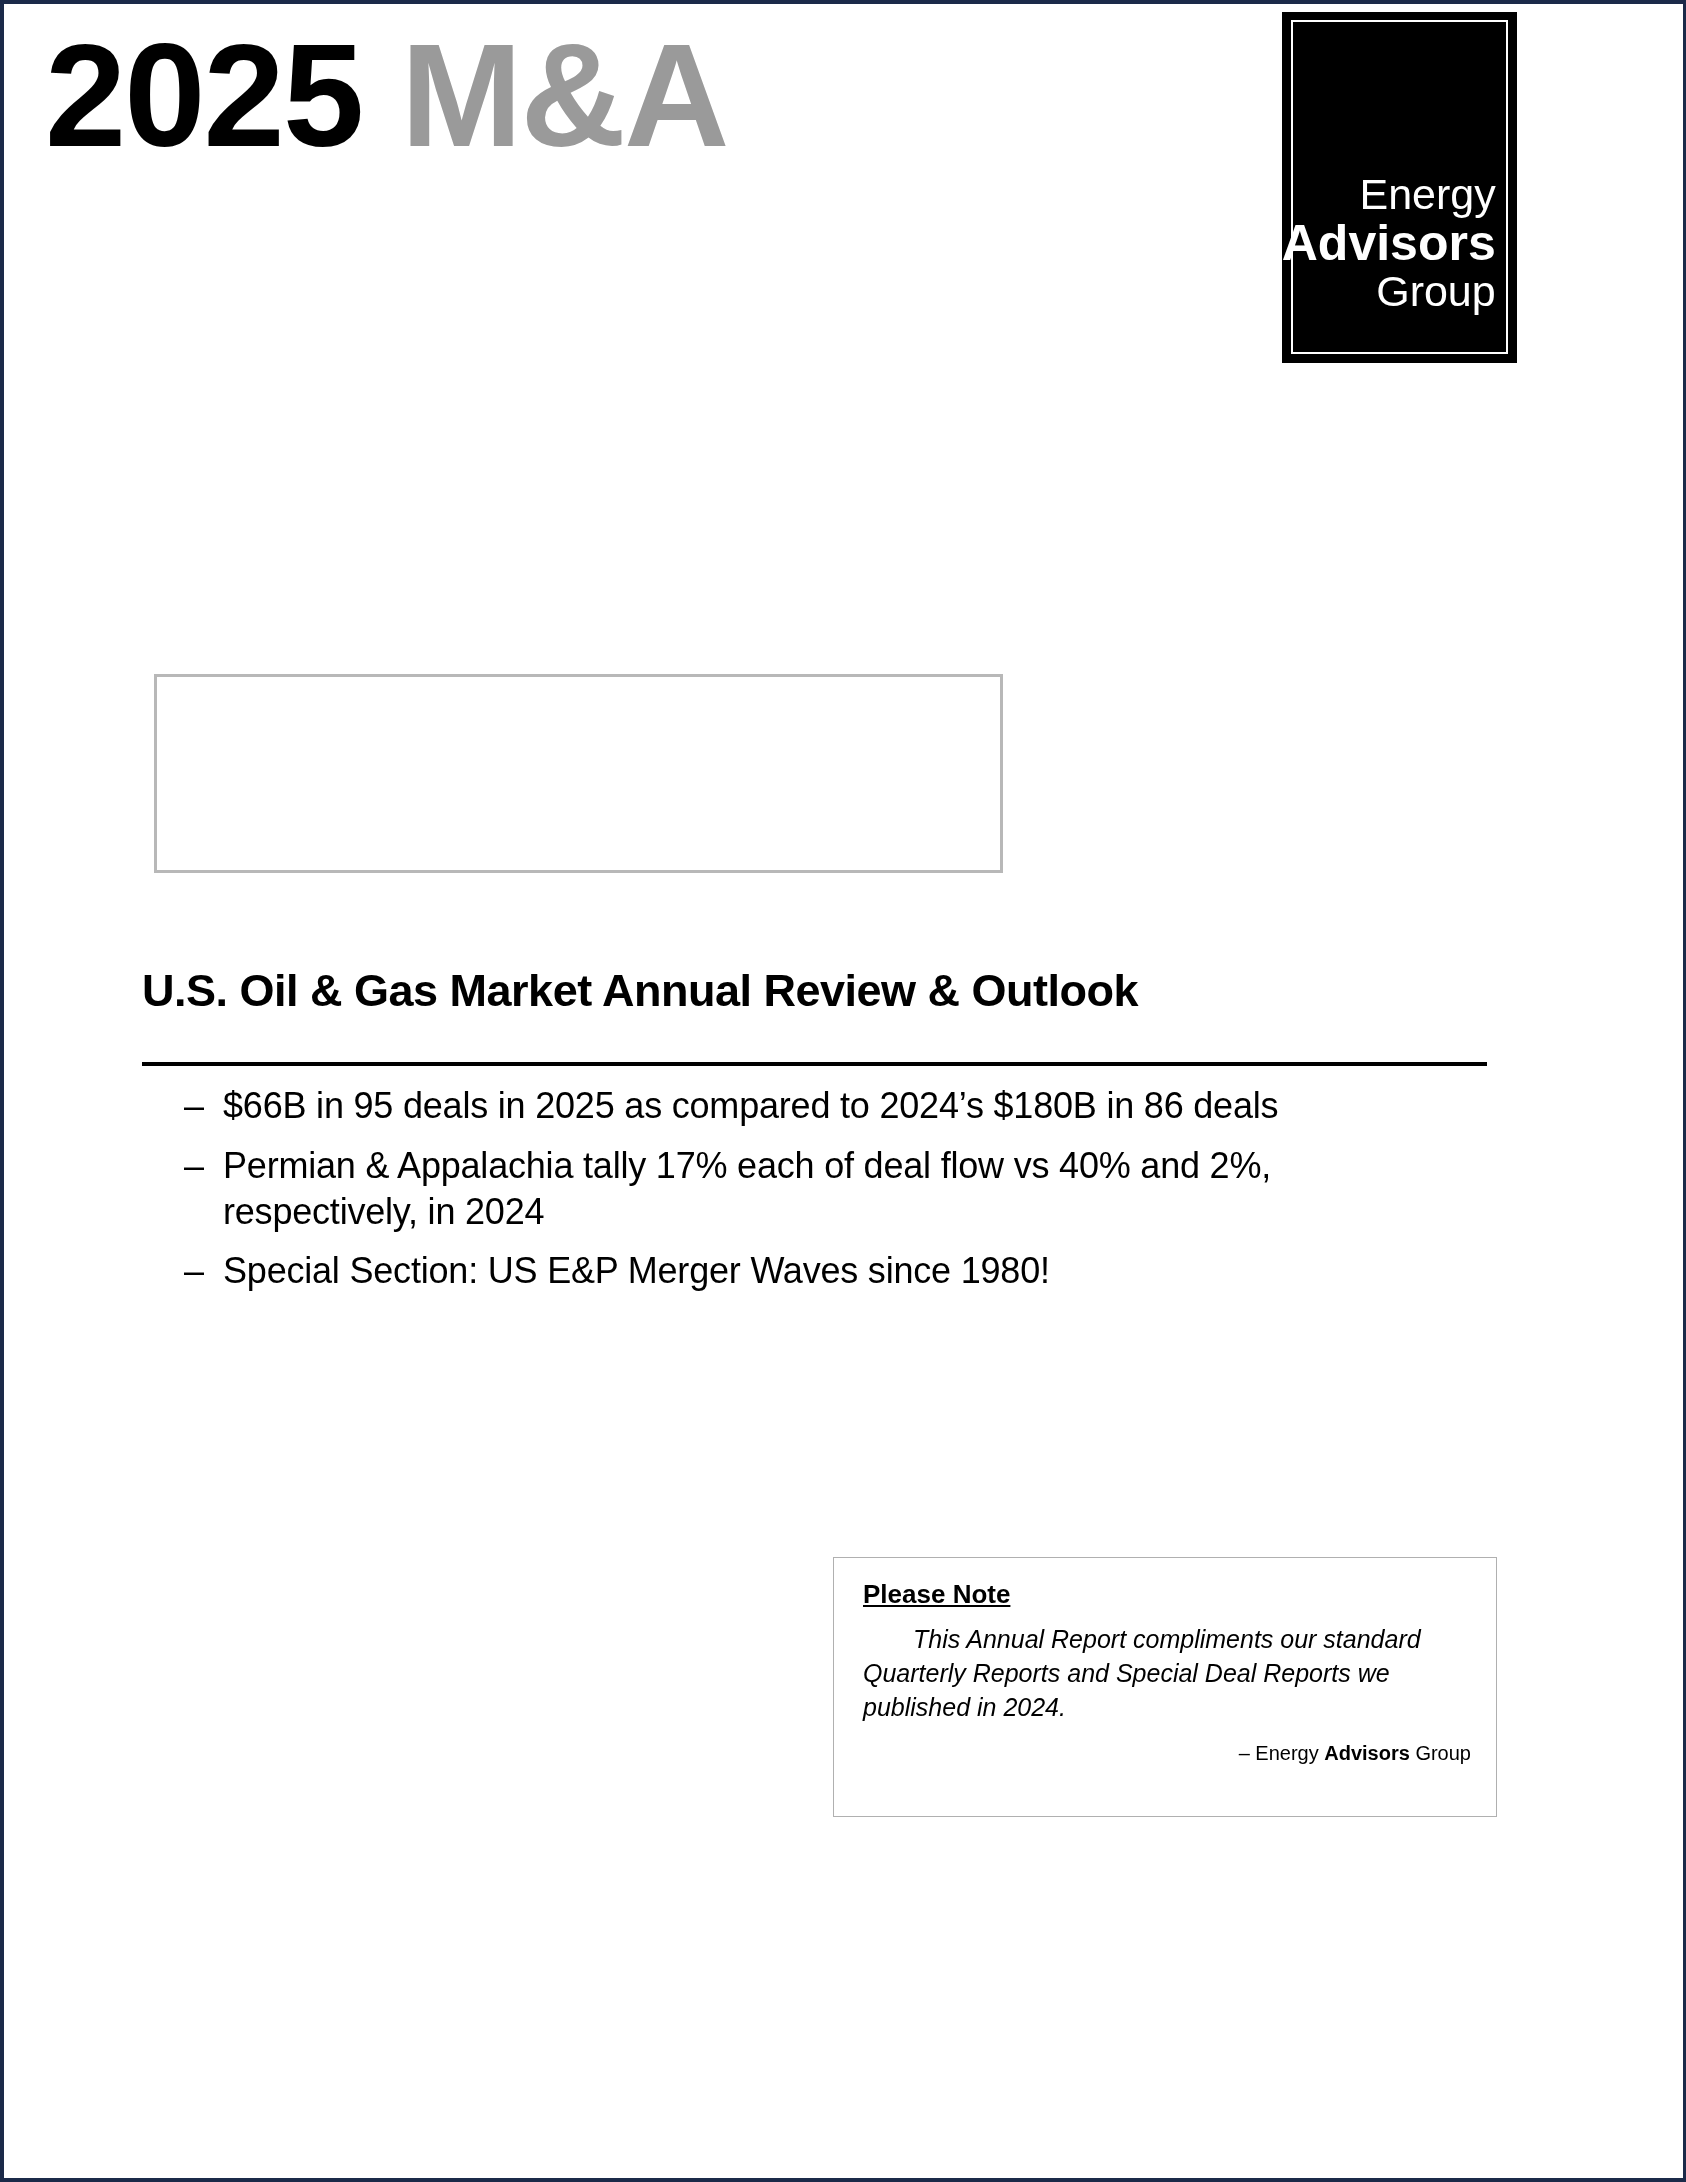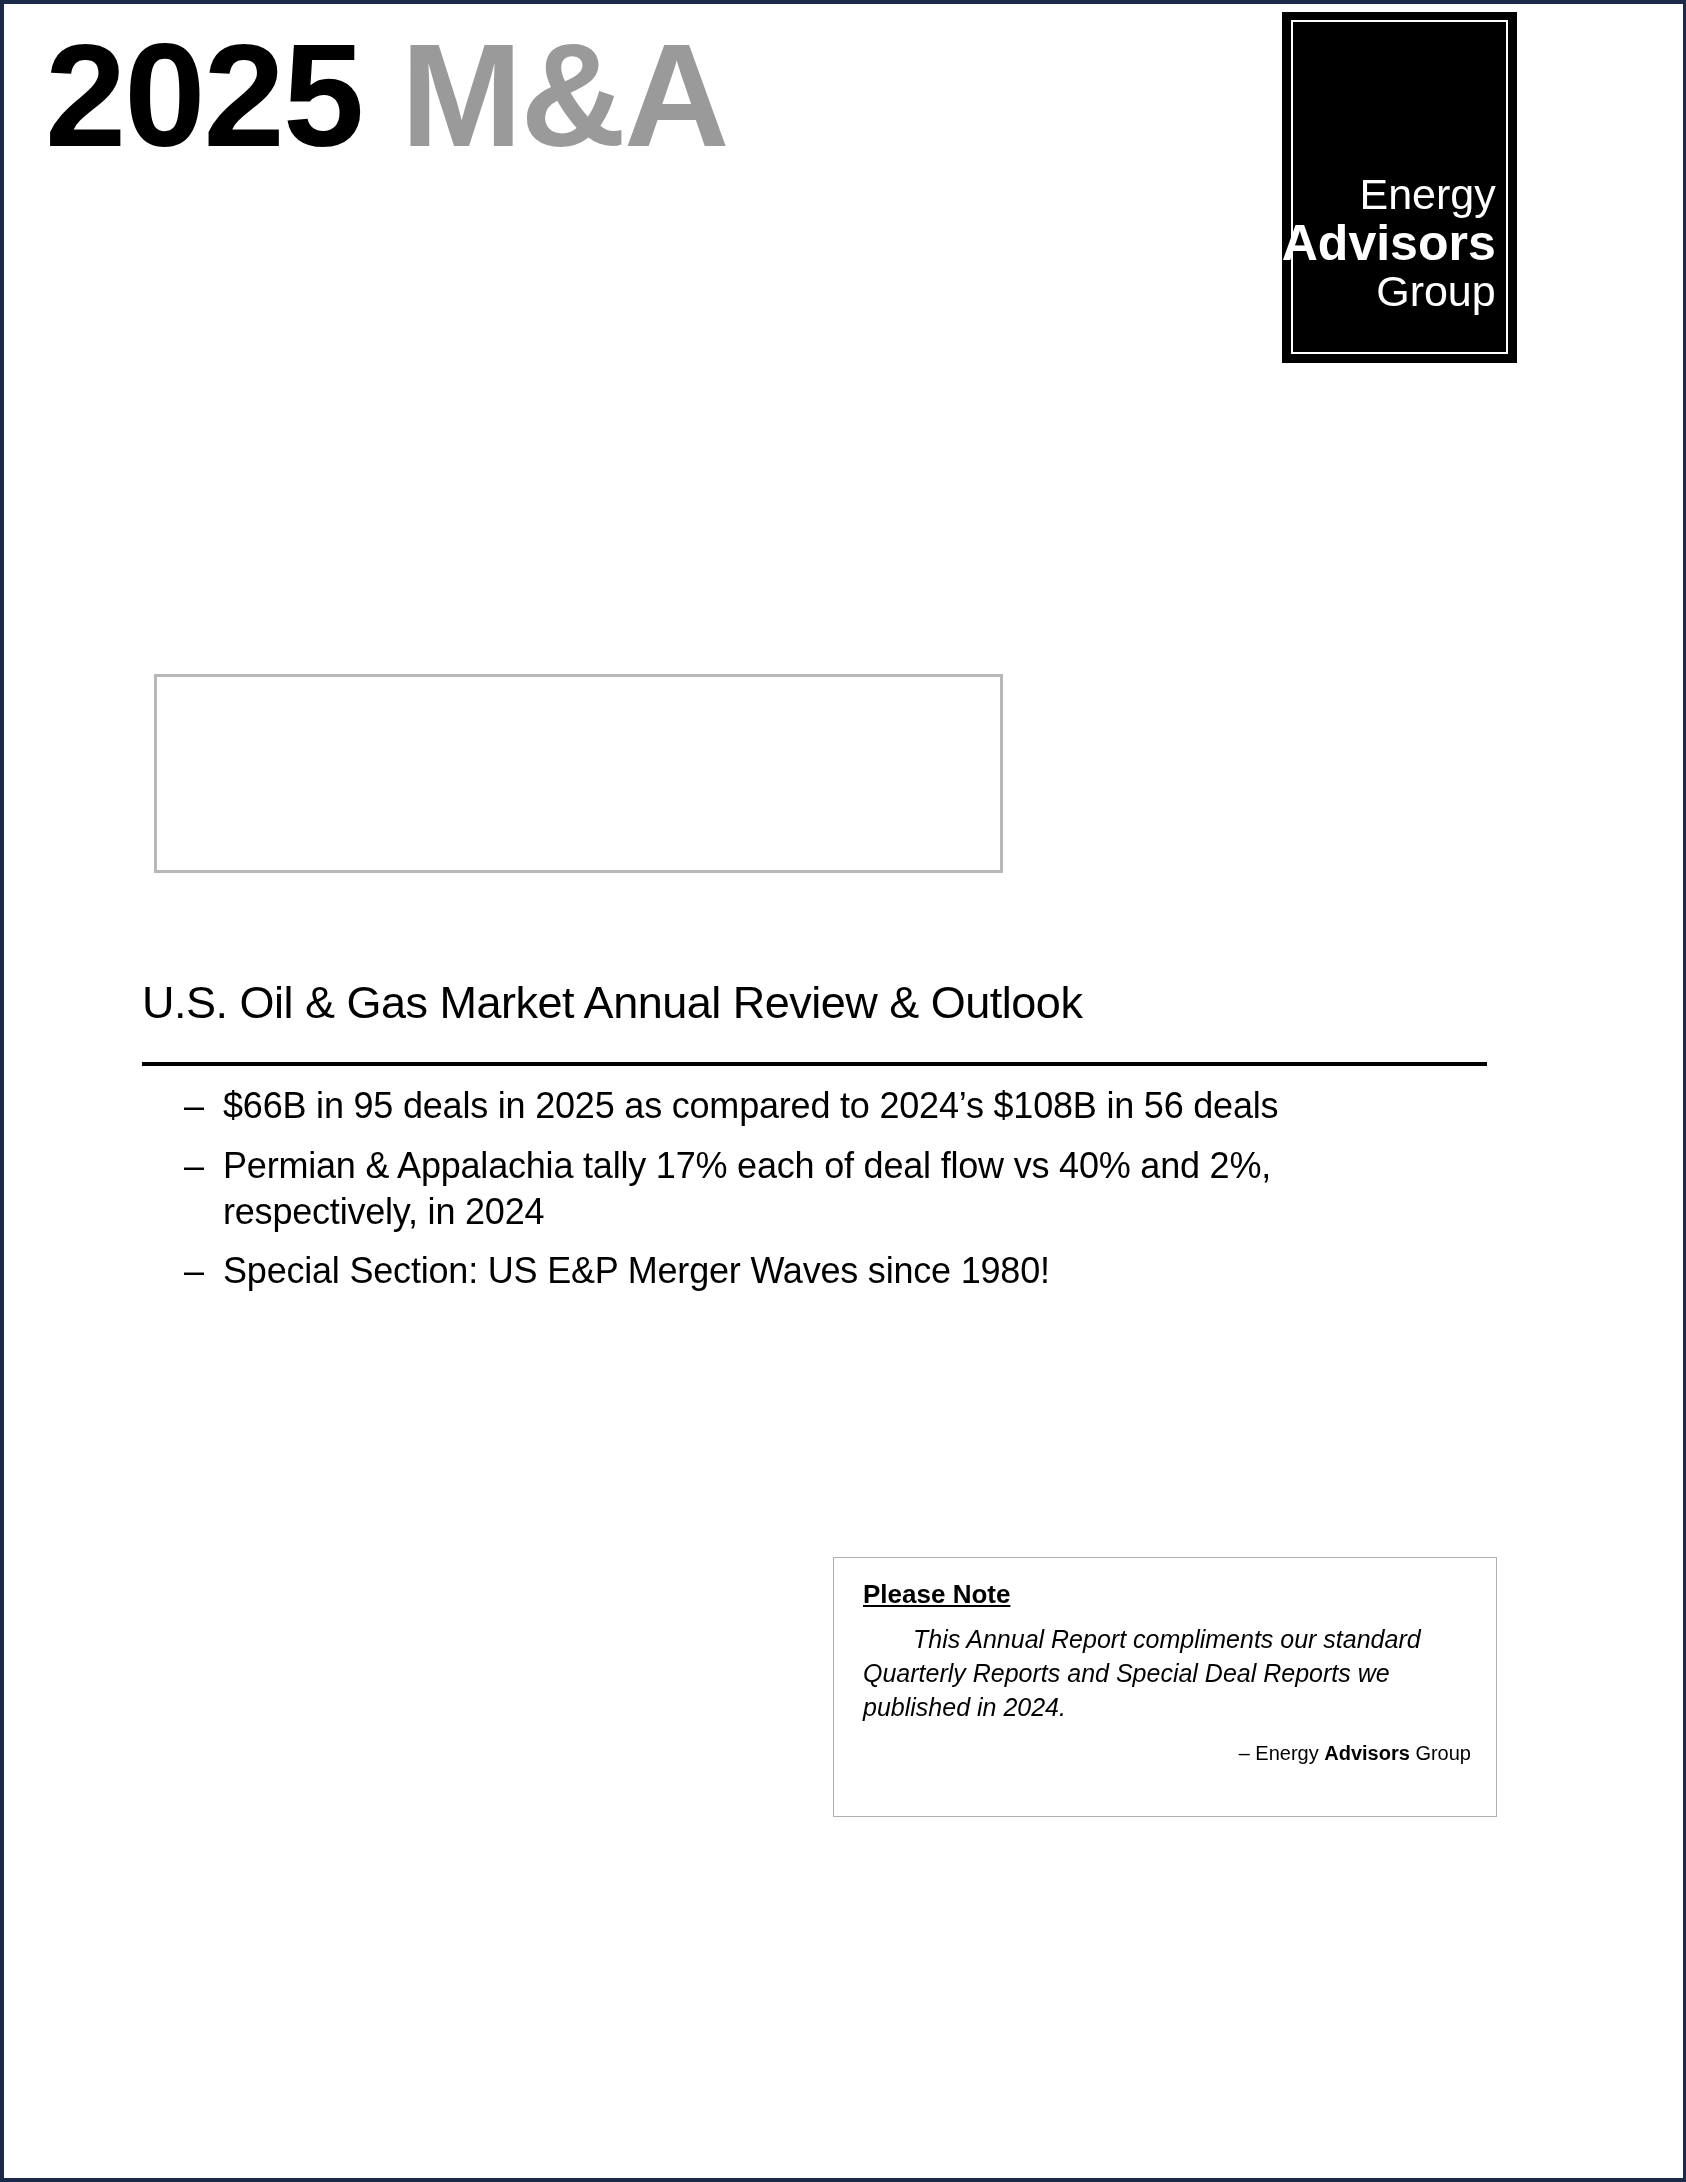--- a/index.html
+++ b/index.html
@@ -96,24 +96,23 @@
   .title-year { color: #000000; }
   .title-ma { color: #9a9a9a; margin-top: 16px; }
 
   
   .subtitle {
     position: absolute;
     left: 138px;
     top: 961px;
     width: 1359px;
     font-size: 45px;
-    font-weight: normal;
+    font-weight: bold;
     color: #000000;
     letter-spacing: -0.5px;
-    margin-top: 12px;
   }
   .subtitle-rule {
     position: absolute;
     left: 138px;
     top: 1058px;
     width: 1345px;
     height: 3.9px;
     background: #000000;
   }
 
@@ -203,21 +202,21 @@
     <div class="title-text">
       <span class="title-year">2025</span><span class="title-ma"> M&amp;A</span>
     </div>
 
     <div class="subtitle">U.S. Oil &amp; Gas Market Annual Review &amp; Outlook</div>
     <div class="subtitle-rule"></div>
 
     <div class="bullets">
       <div class="bullet">
         <span class="dash">–</span>
-        <span class="btext">$66B in 95 deals in 2025 as compared to 2024’s $108B in 56 deals</span>
+        <span class="btext">$66B in 95 deals in 2025 as compared to 2024’s $180B in 86 deals</span>
       </div>
       <div class="bullet">
         <span class="dash">–</span>
         <span class="btext">Permian &amp; Appalachia tally 17% each of deal flow vs 40% and 2%, respectively, in 2024</span>
       </div>
       <div class="bullet">
         <span class="dash">–</span>
         <span class="btext">Special Section: US E&amp;P Merger Waves since 1980!</span>
       </div>
     </div>

